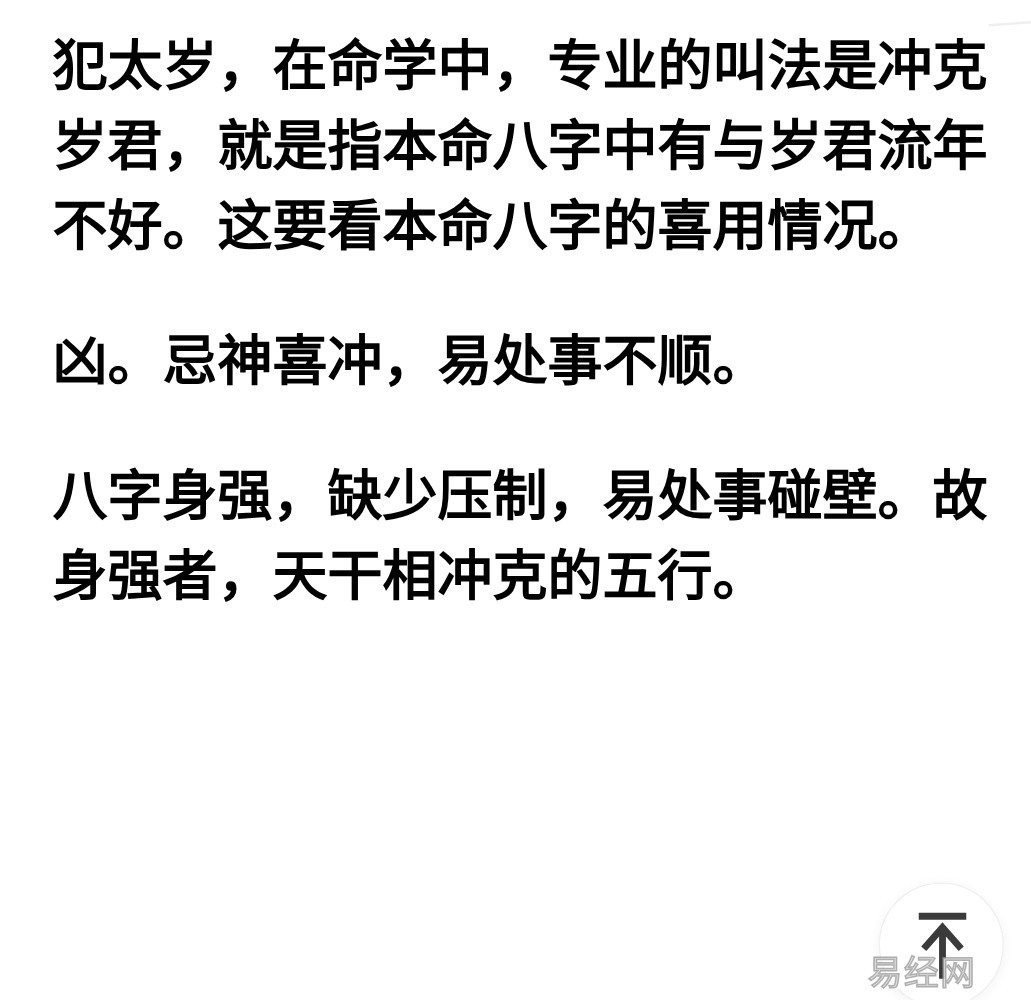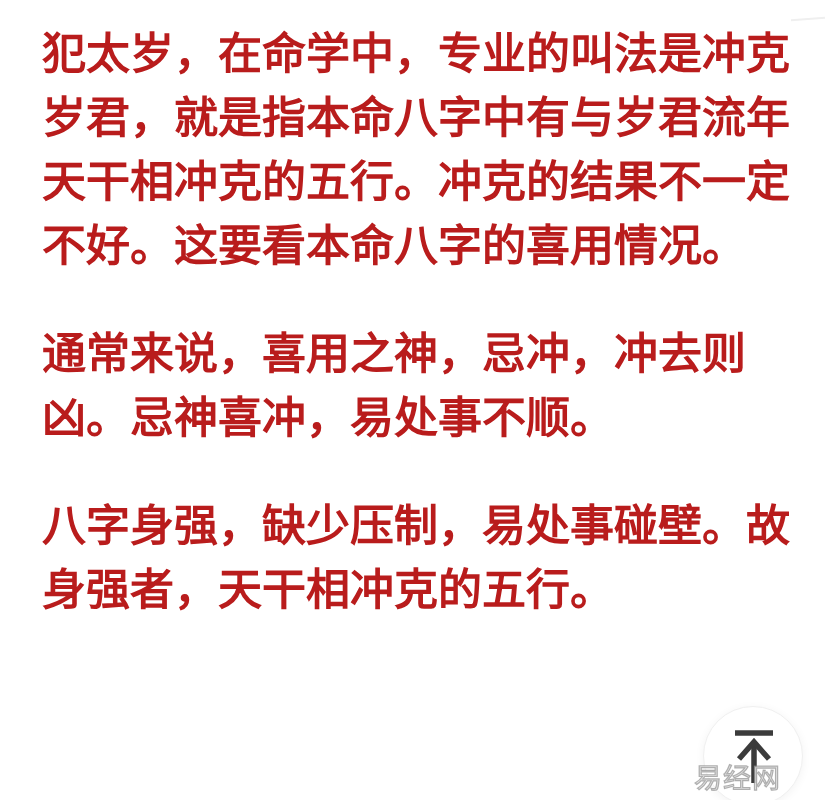--- a/index.html
+++ b/index.html
@@ -18,21 +18,21 @@
   .article {
     position: absolute;
     top: 0; left: 0; right: 0;
     padding: 22px 28px 0 42px;
   }
   .para {
     margin: 0 0 44px 0;
     font-weight: 700;
     font-size: 44px;
     line-height: 64px;
-    color: #b91c1c;
+    color: #000000;
     letter-spacing: 0;
   }
   .line {
     display: block;
     white-space: nowrap;
   }
   
   .back-top {
     position: absolute;
     left: 703px;
@@ -80,25 +80,23 @@
 </style>
 </head>
 <body>
 
 <div class="artifact-line"></div>
 
 <article class="article">
   <p class="para">
     <span class="line">犯太岁，在命学中，专业的叫法是冲克</span>
     <span class="line">岁君，就是指本命八字中有与岁君流年</span>
-    <span class="line">天干相冲克的五行。冲克的结果不一定</span>
     <span class="line">不好。这要看本命八字的喜用情况。</span>
   </p>
   <p class="para">
-    <span class="line">通常来说，喜用之神，忌冲，冲去则</span>
     <span class="line">凶。忌神喜冲，易处事不顺。</span>
   </p>
   <p class="para">
   </p>
   <p class="para">
     <span class="line">八字身强，缺少压制，易处事碰壁。故</span>
     <span class="line">身强者，天干相冲克的五行。</span>
   </p>
 </article>
 

